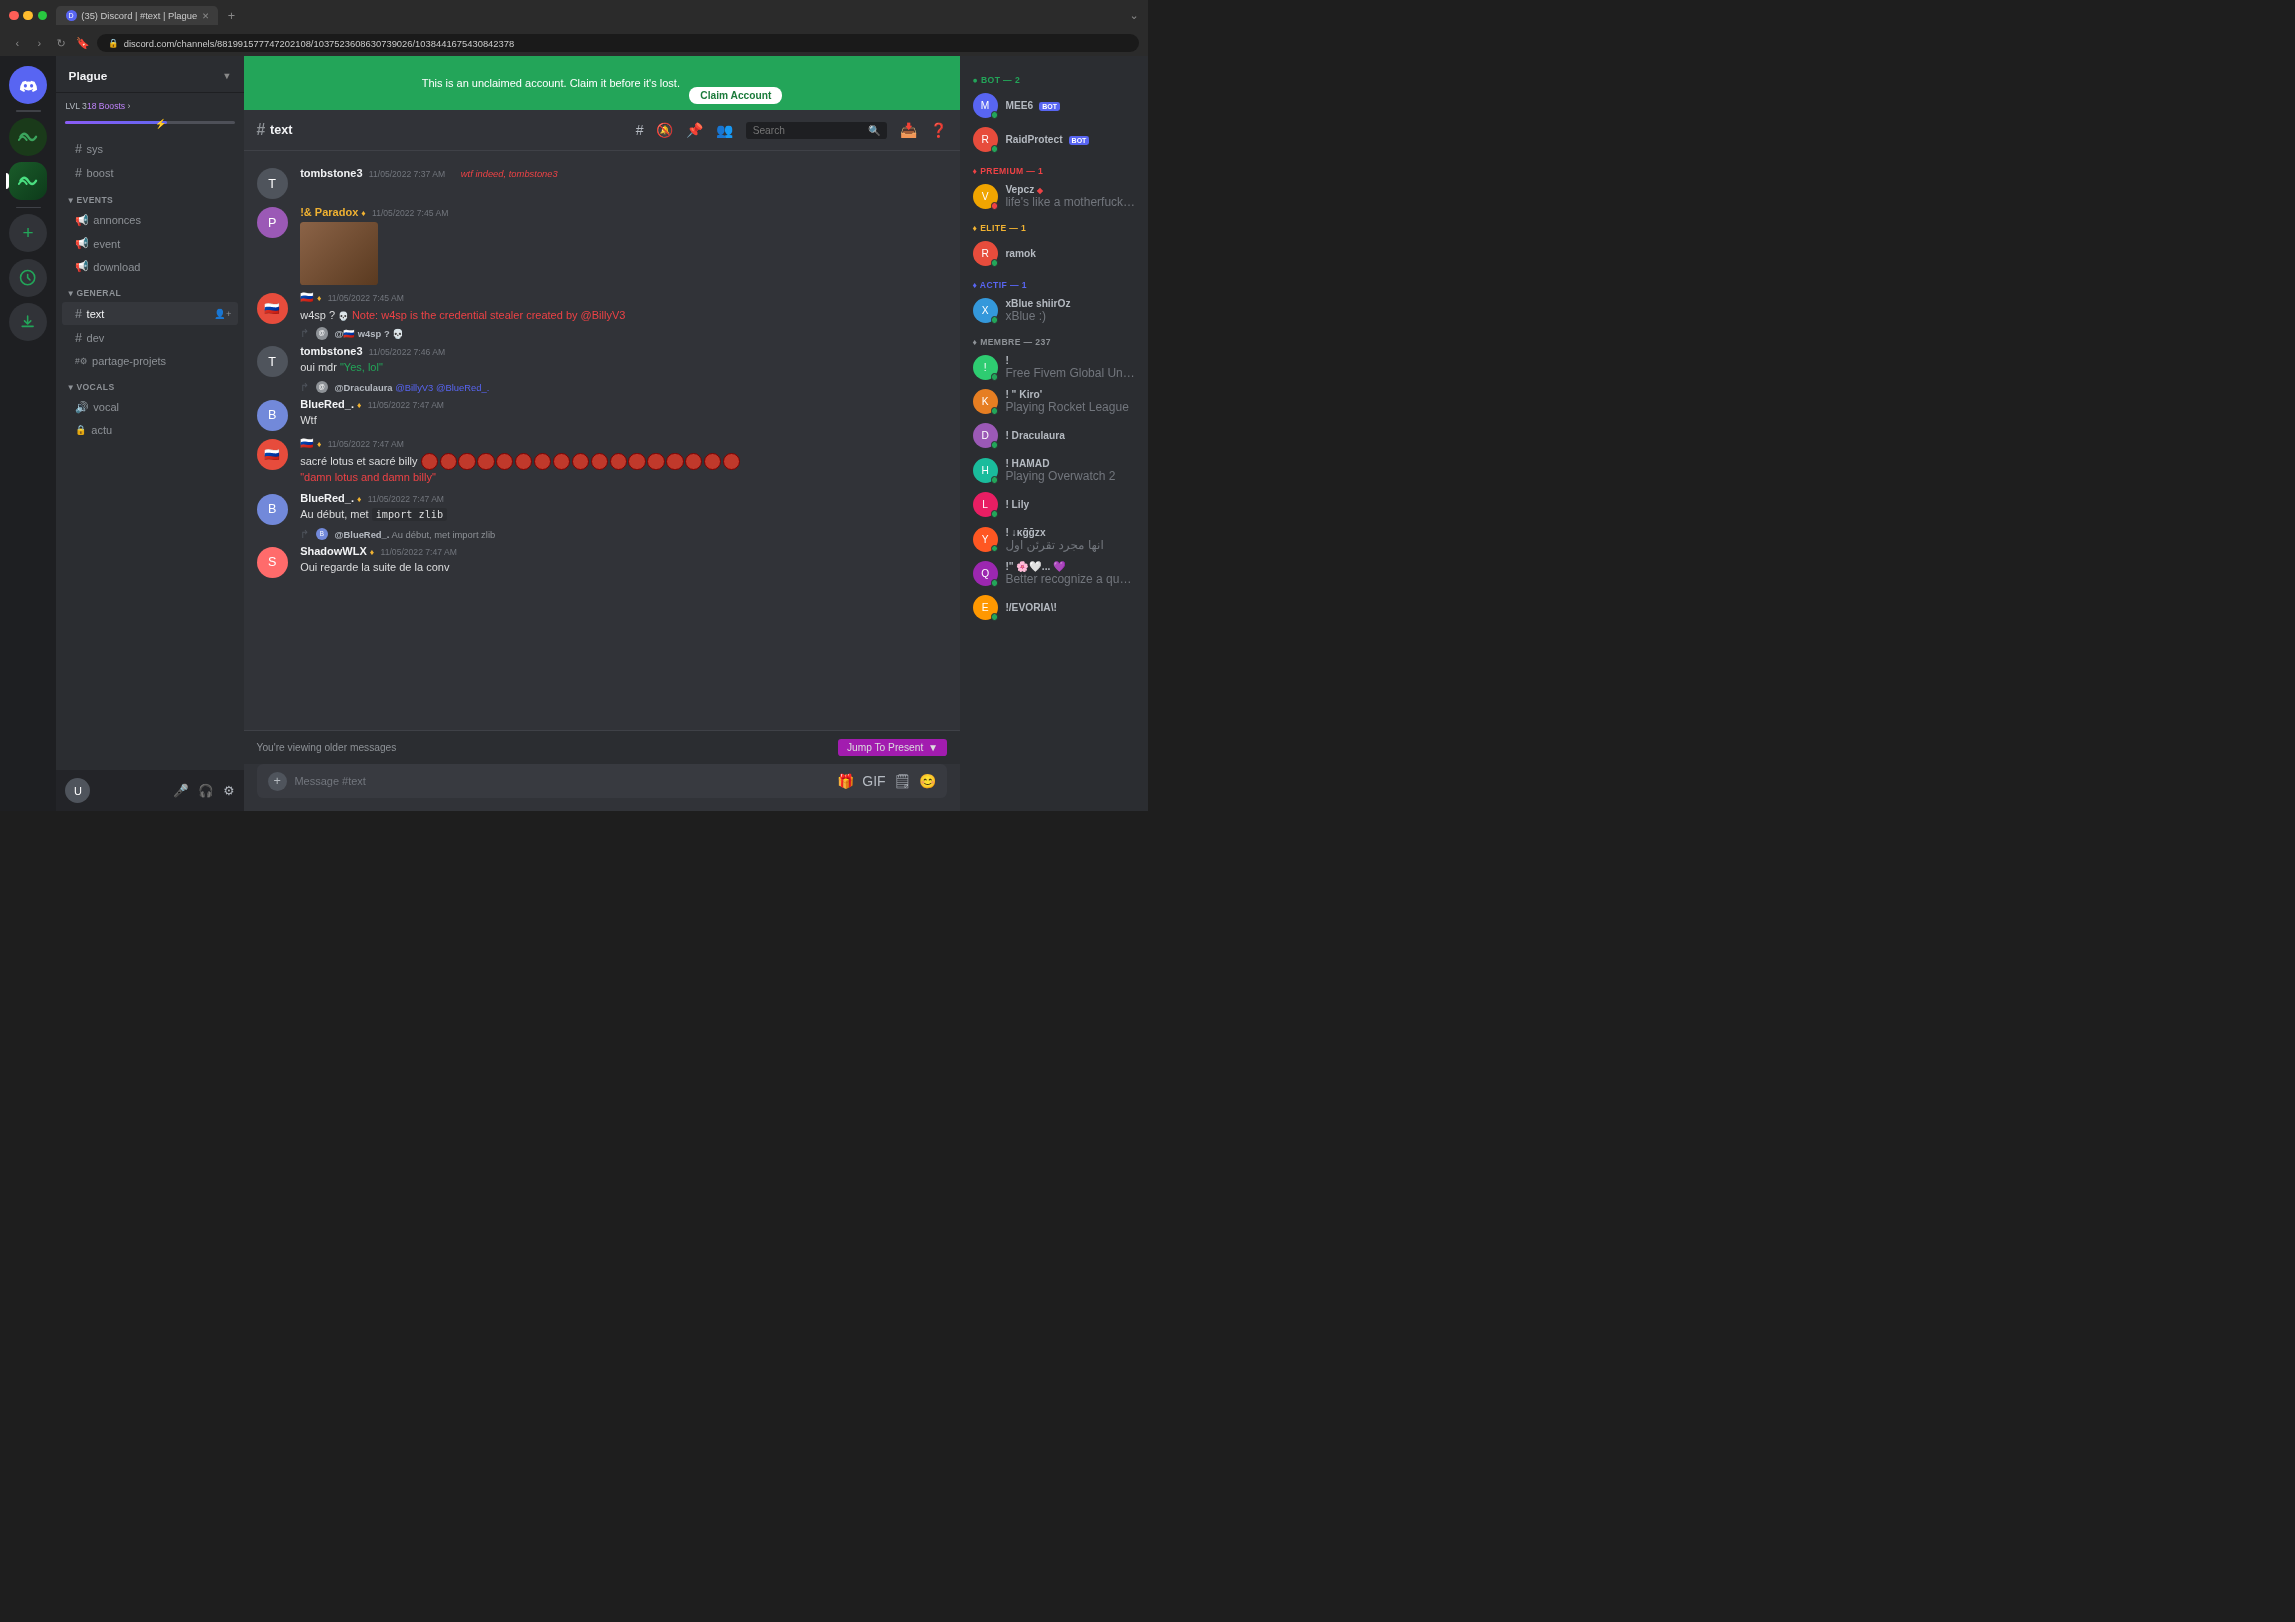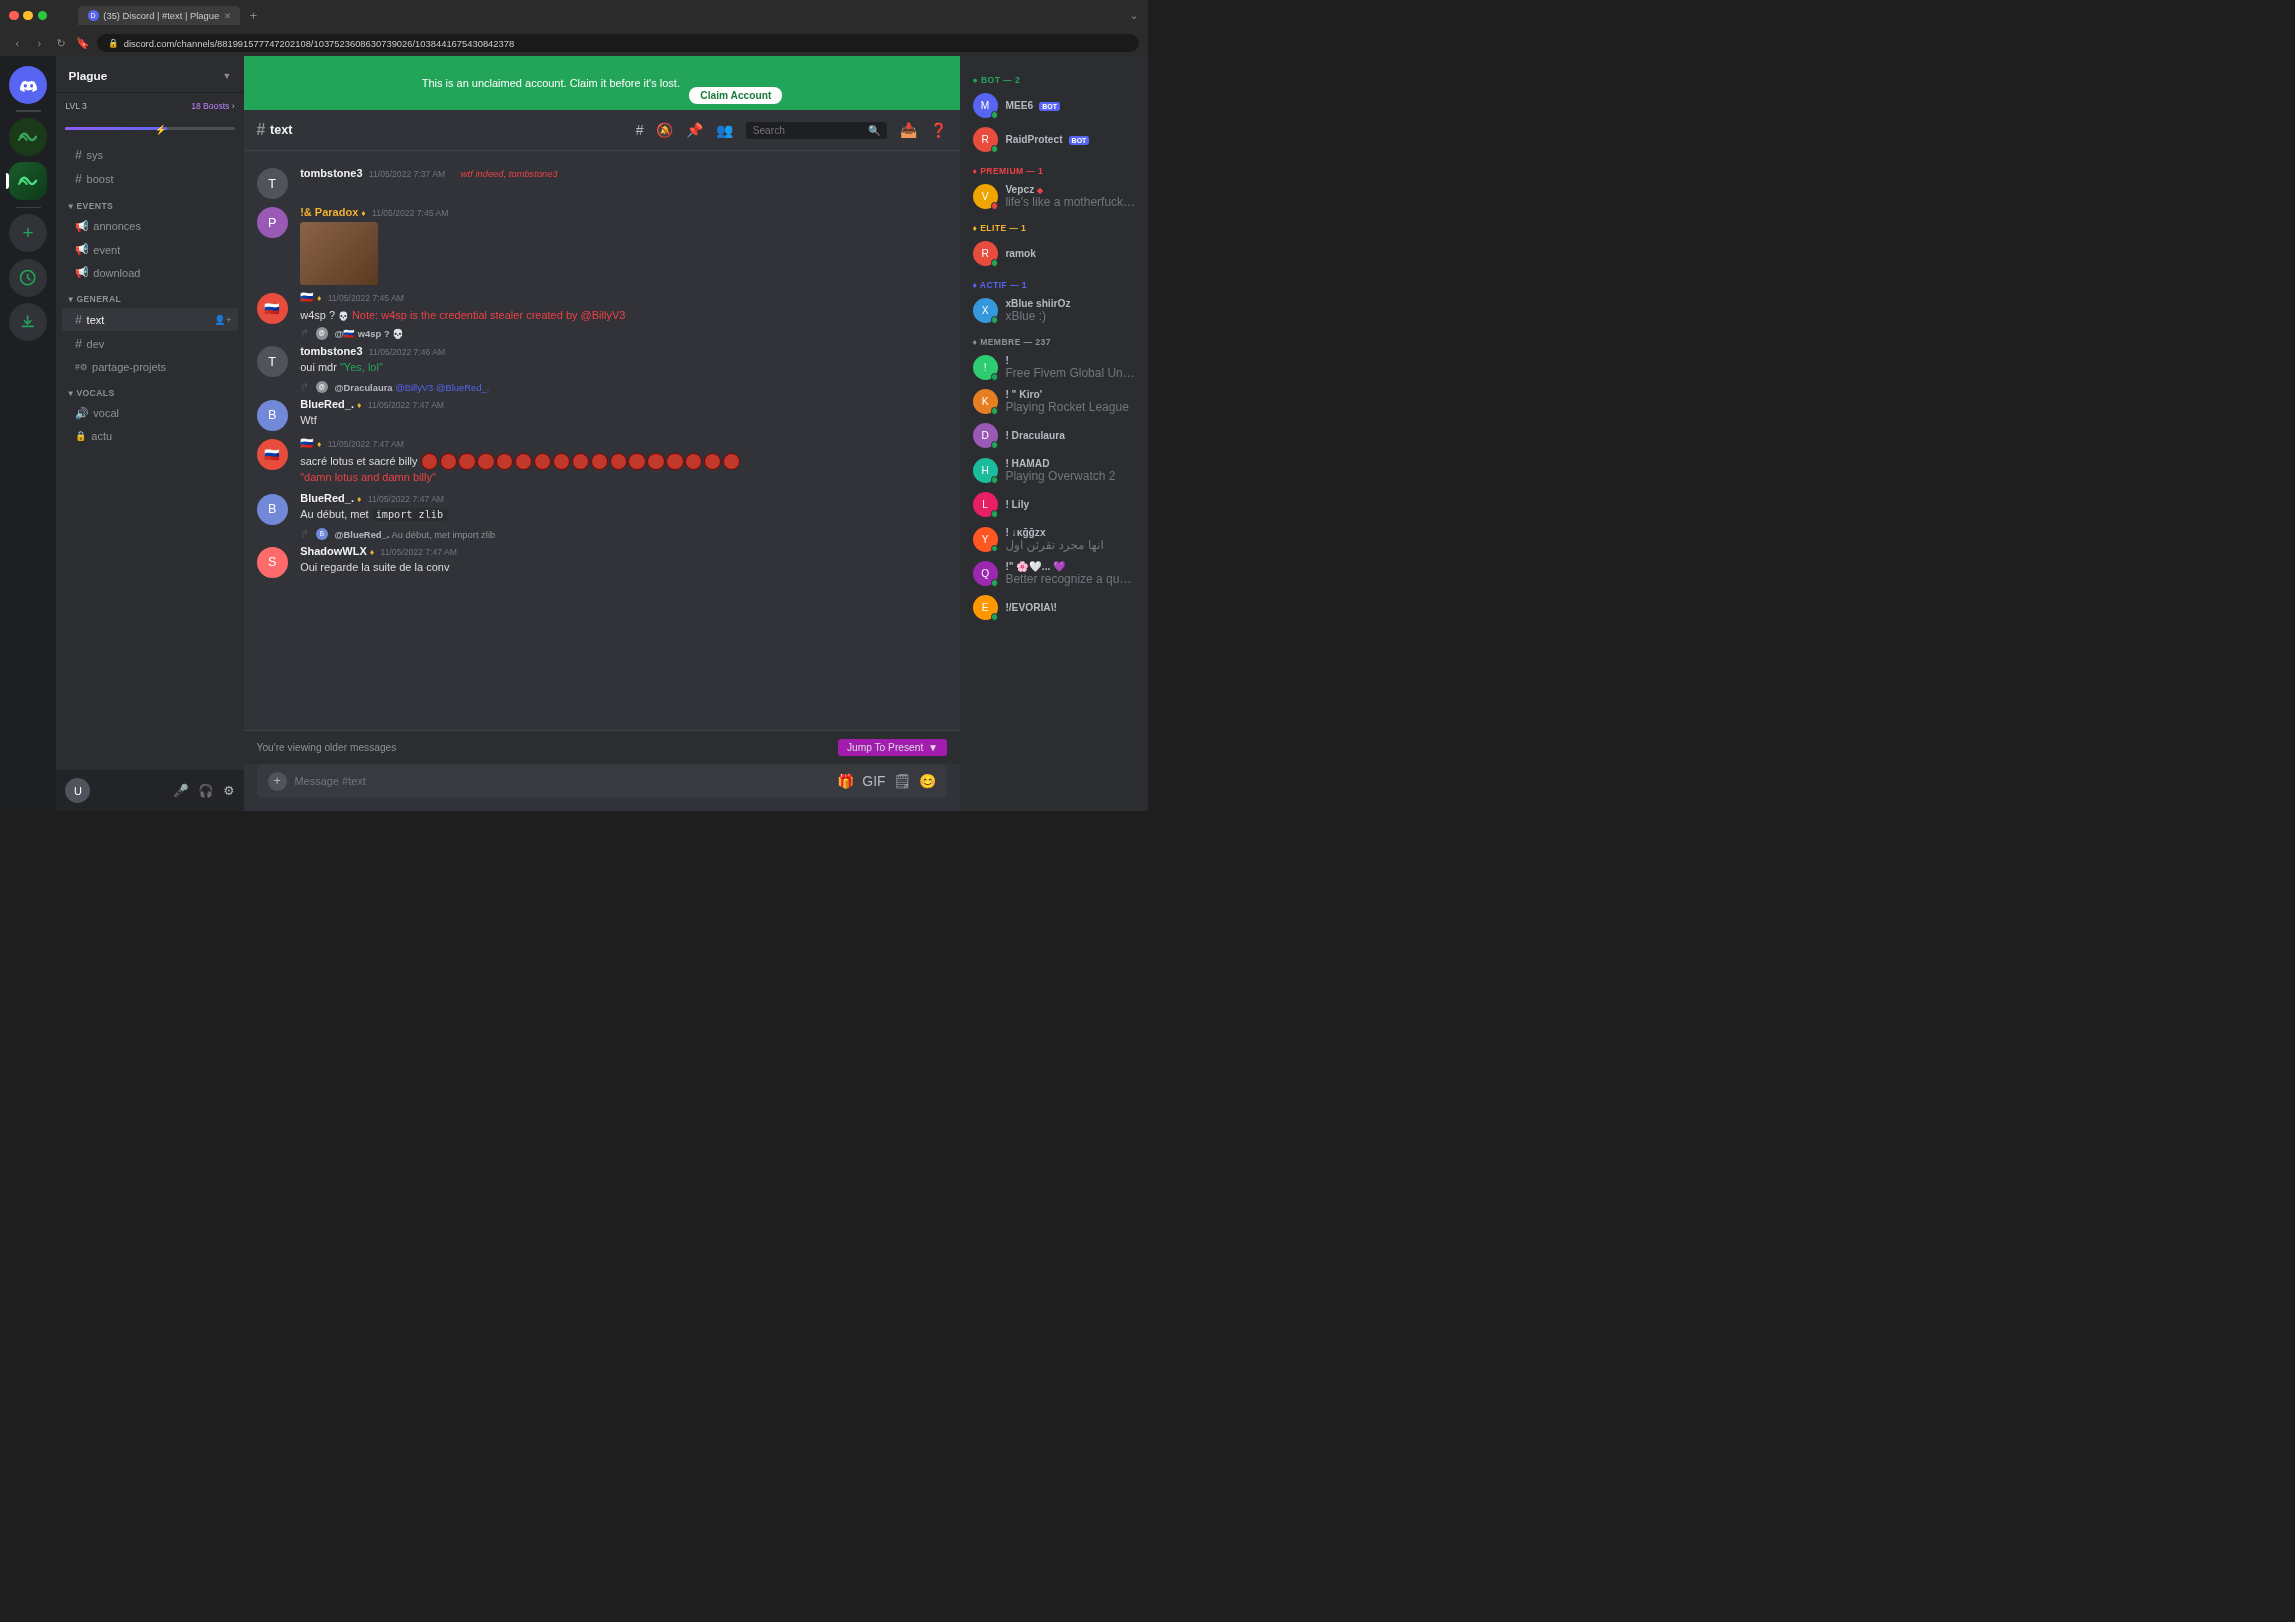--- a/index.html
+++ b/index.html
@@ -34,21 +34,21 @@
       width: 9.4px; height: 9.4px;
       border-radius: 50%;
     }
     .traffic-light.red { background: #ff5f57; }
     .traffic-light.yellow { background: #febc2e; }
     .traffic-light.green { background: #28c840; }
     .tab-bar {
       display: flex;
       align-items: center;
       gap: 4.7px;
-      margin-left: 25px;
+      margin-left: 3px;
       flex: 1;
     }
     .browser-tab {
       background: #3c3c3c;
       border-radius: 4.7px 4.7px 0 0;
       padding: 3.9px 9.4px;
       display: flex;
       align-items: center;
       gap: 4.7px;
       font-size: 9.4px;
@@ -178,24 +178,23 @@
       color: #f2f3f5;
       font-size: 11.8px;
     }
     .server-header-arrow { color: #888; font-size: 9.4px; }
 
     .boost-bar-area {
       padding: 7.8px 9.4px 6.3px;
     }
     .boost-bar-label {
       display: flex;
-      justify-content: space-between;
       font-size: 8.6px;
       color: #b5bac1;
-      margin-bottom: 16px;
+      margin-bottom: 10px;
     }
     .boost-bar-label .boosts { color: #b5bac1; font-size: 8.6px; }
     .boost-bar-label .boosts span { color: #c084fc; }
     .boost-progress {
       height: 3.1px;
       background: #4e5058;
       border-radius: 1.6px;
       position: relative;
     }
     .boost-progress-fill {

